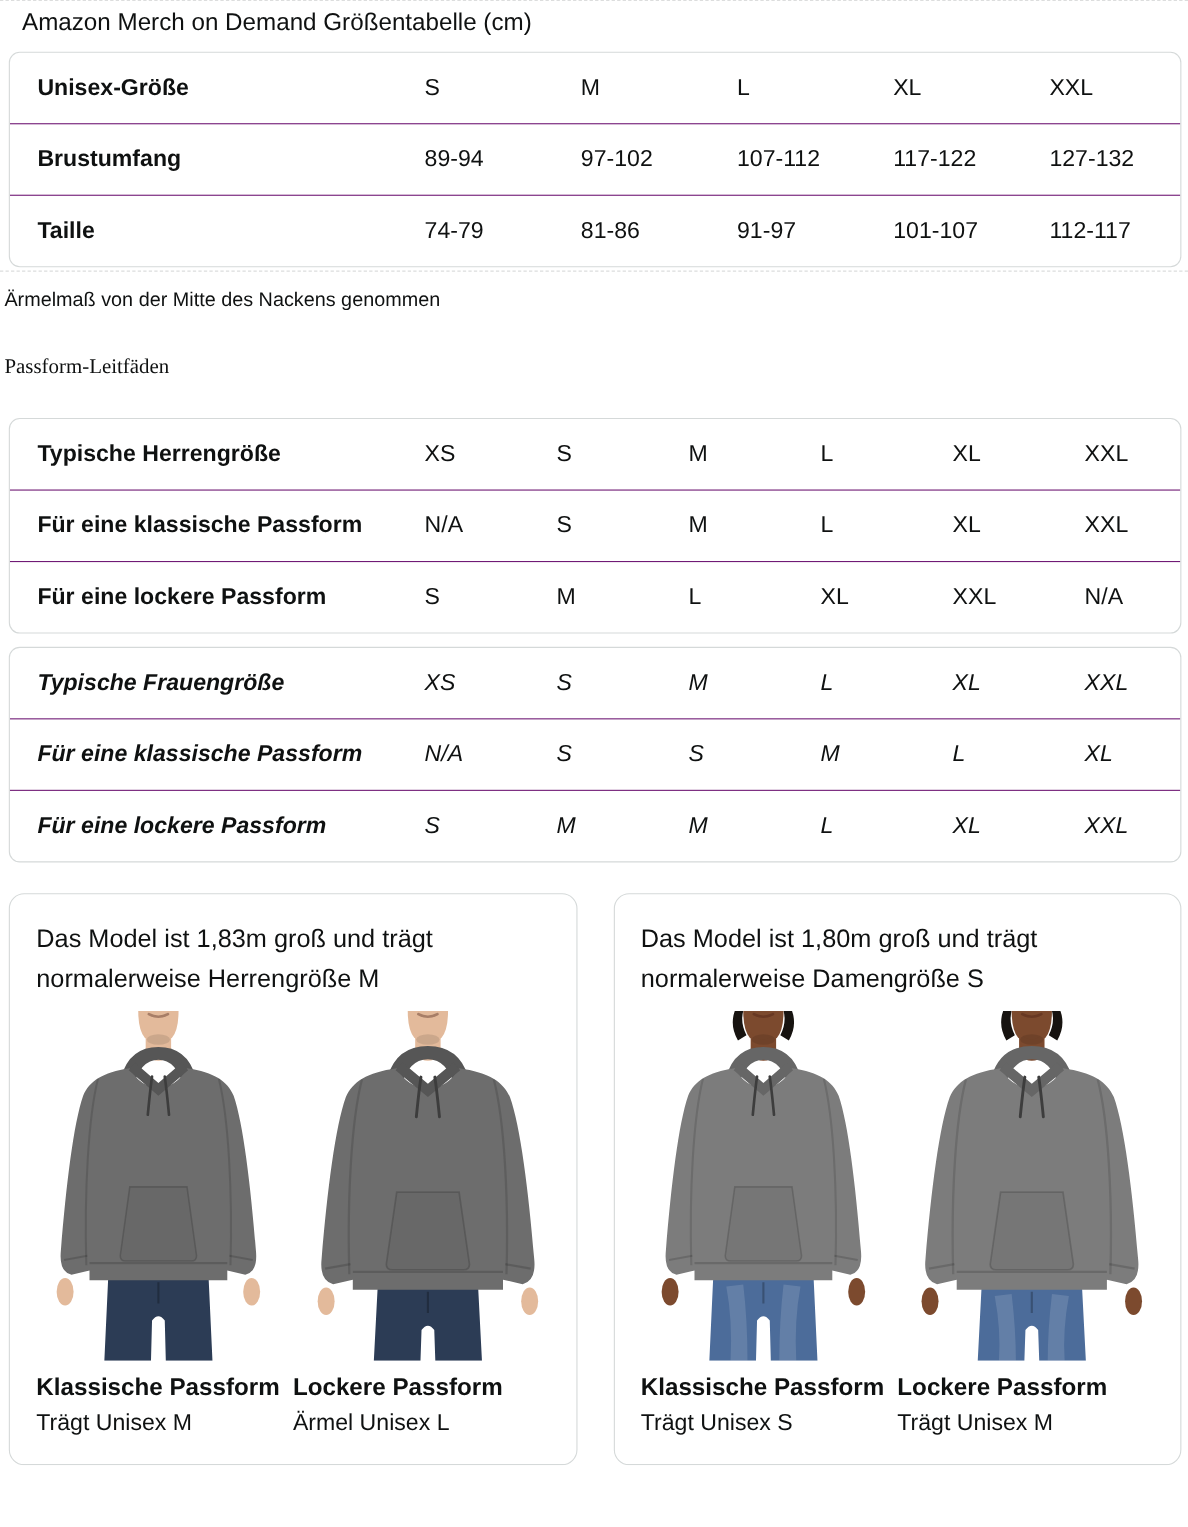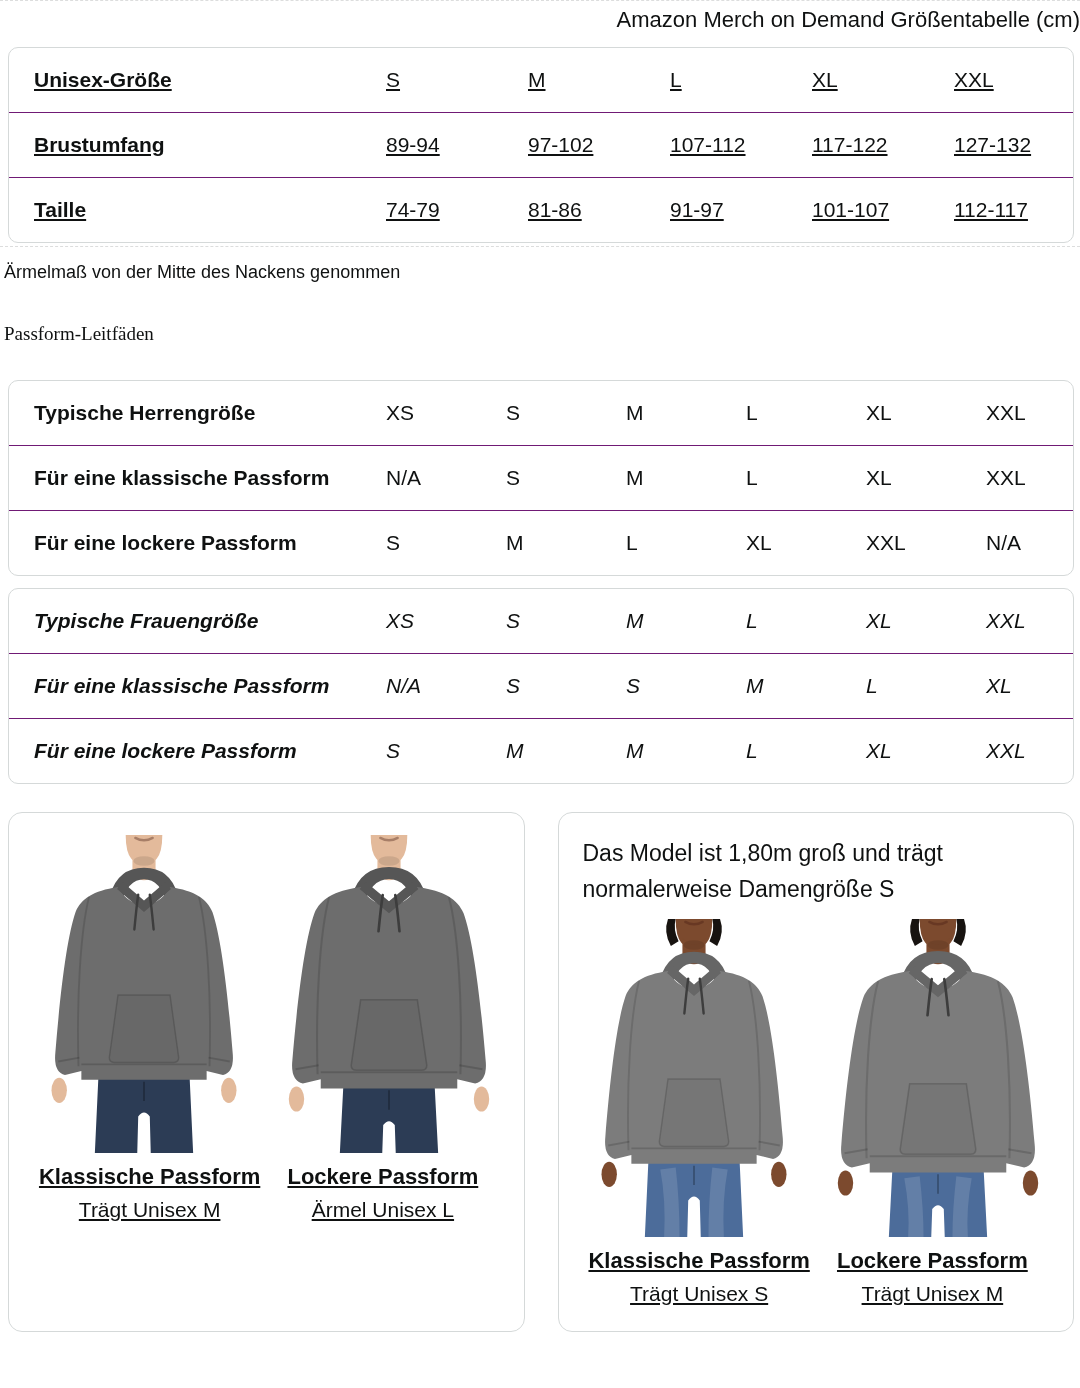--- a/index.html
+++ b/index.html
@@ -3,37 +3,37 @@
 <meta charset="utf-8">
 <style>
   html,body{margin:0;padding:0;background:#fff;}
   body{
     width:1080px;
     color:#0f1111;
     font-family:"Liberation Sans",sans-serif;
     -webkit-font-smoothing:antialiased;
   }
   .dashed{border:none;border-top:1px dashed #dcdddd;margin:0;}
-  .page-title{font-size:22px;font-weight:400;margin:5px 0 0 20px;line-height:28px;text-align:right;}
+  .page-title{font-size:22px;font-weight:400;margin:5px 0 0 20px;line-height:28px;}
 
   .tbl{
     margin:13px 6px 0 8px;
     border:1px solid #d5d9d9;
     border-radius:10px;
     overflow:hidden;
     background:#fff;
   }
   .t-row{
     display:grid;
     align-items:center;
     height:64px;
     padding-left:25px;
     font-size:21px;
   }
-  .cols-5 .t-row{grid-template-columns:352px repeat(4,142px) 1fr;text-decoration:underline;}
+  .cols-5 .t-row{grid-template-columns:352px repeat(4,142px) 1fr;}
   .cols-6 .t-row{grid-template-columns:352px repeat(5,120px) 1fr;}
   .t-row + .t-row{border-top:1px solid #701a75;}
   .t-label{font-weight:700;}
   .t-cell{font-weight:400;}
 
   .divider-after-table{margin-top:3px;}
   .note{font-size:18px;margin:13px 0 0 4px;line-height:24px;}
   .section-heading{font-size:19px;font-weight:400;margin:36px 0 0 4px;line-height:28px;font-family:Liberation Serif, serif;}
   .mt-18{margin-top:32px;}
   .mt-20{margin-top:12px;font-style:italic;}
@@ -43,21 +43,21 @@
     flex:1;
     border:1px solid #d5d9d9;
     border-radius:14px;
     padding:22px 24px 20px 24px;
     background:#fff;
   }
   .card-desc{font-size:23px;line-height:36px;margin:0 0 12px 0;font-weight:400;}
   .photos{display:flex;justify-content:space-between;margin-bottom:8px;}
   .figure{width:222px;height:318px;}
   .caps{display:flex;}
-  .cap{flex:1;text-align:center;text-decoration:underline;}
+  .cap{flex:1;text-align:left;}
   .cap-bold{font-size:22px;font-weight:700;line-height:32px;}
   .cap-sub{font-size:21px;font-weight:400;line-height:34px;}
 </style>
 </head>
 <body>
 
 <hr class="dashed">
 
 <div class="page-title">Amazon Merch on Demand Größentabelle (cm)</div>
 
@@ -150,20 +150,21 @@
       <div class="t-cell">M</div>
       <div class="t-cell">L</div>
       <div class="t-cell">XL</div>
       <div class="t-cell">XXL</div>
     </div>
   </div>
 
 <div class="cards">
 
   <div class="card">
+    <p class="card-desc">Das Model ist 1,83m groß und trägt normalerweise Herrengröße M</p>
     <div class="photos">
       <div class="figure"><svg viewBox="0 0 230 330" width="222" height="318" xmlns="http://www.w3.org/2000/svg">
             <path d="M68,244 L162,244 L166,330 L122,330 L121,292 Q115,284 109,292 L108,330 L64,330 Z" fill="#2c3c55"></path>
             <path d="M115,256 L115,276" stroke="rgba(0,0,0,.25)" stroke-width="2" fill="none"></path>
             <path d="M96,0 Q96,18 102,25 Q109,31 115,31 Q121,31 128,25 Q134,18 134,0 Z" fill="#e3ba9b"></path>
             <path d="M106,3 Q115,8 124,3" stroke="rgba(70,28,18,.38)" stroke-width="2.5" fill="none" stroke-linecap="round"></path>
             <path d="M103,20 L103,42 Q115,52 127,42 L127,20 Q115,34 103,20 Z" fill="#e3ba9b"></path>
             <ellipse cx="115" cy="27" rx="11" ry="5" fill="rgba(0,0,0,.10)"></ellipse>
             <g transform="translate(115,54) scale(1,1) translate(-115,-54)">
               <path d="M80,62 Q88,34 115,34 Q142,34 150,62 L139,72 Q132,46 115,46 Q98,46 91,72 Z" fill="#565656"></path>

